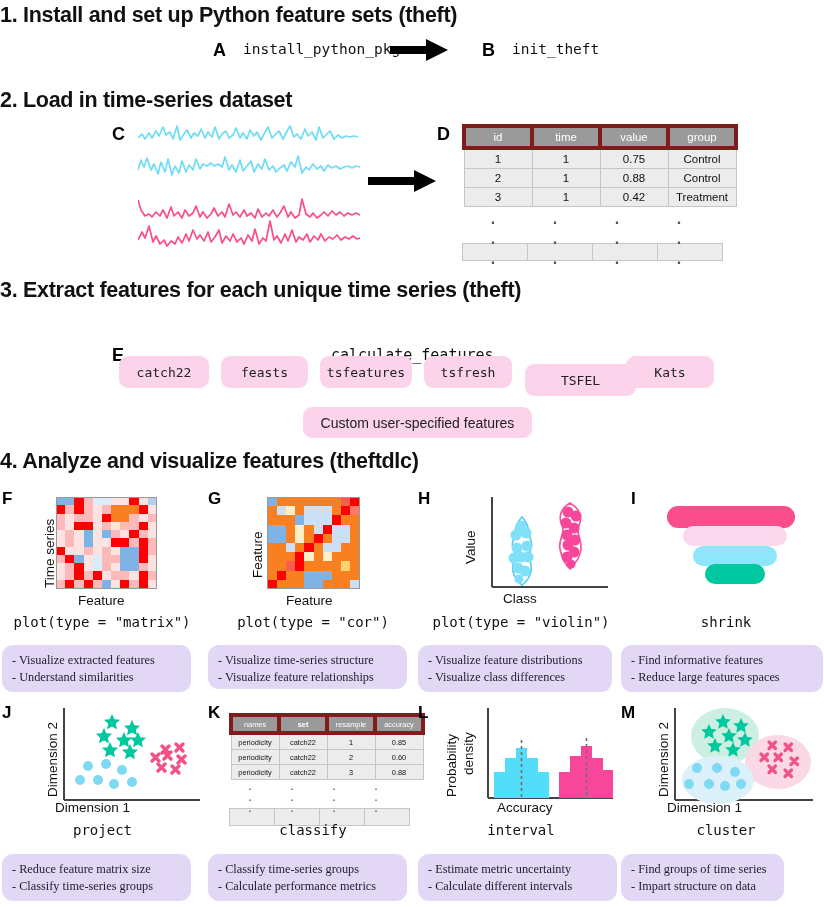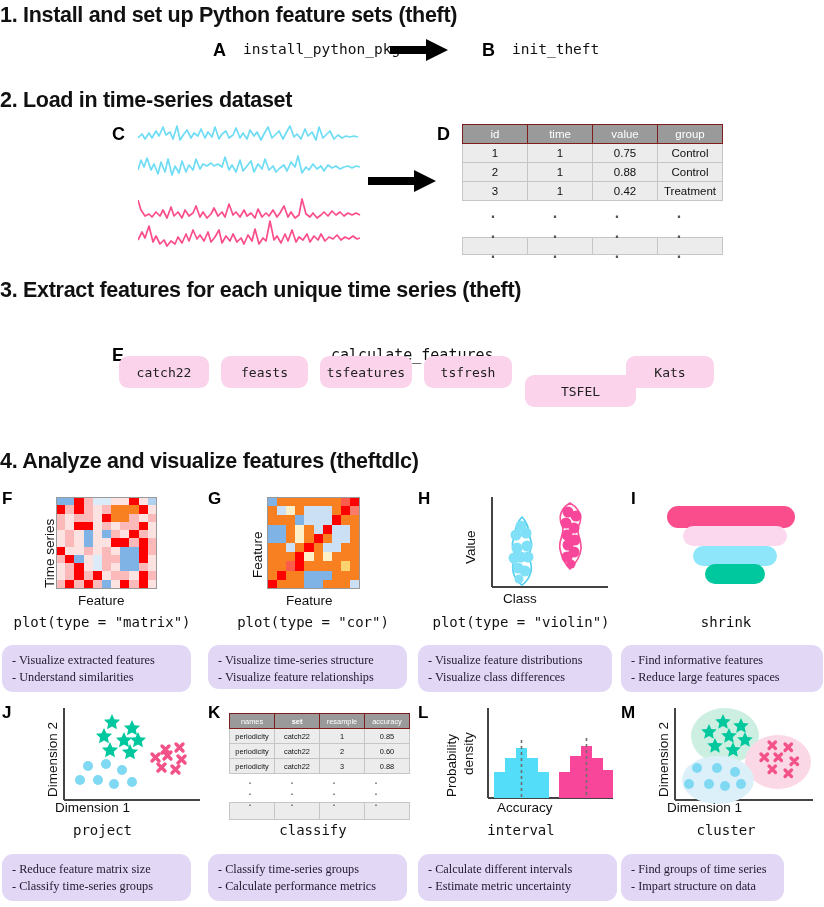--- a/index.html
+++ b/index.html
@@ -40,21 +40,21 @@
     white-space:nowrap;
   }
 
   
   .arrow-blk { position:absolute; }
 
   
   table.dtable { border-collapse:collapse; table-layout:fixed; }
   table.dtable th {
     background:#9a9a9a; color:#ffffff; font-weight:normal;
-    border:1px solid #7f1d1d;
+    border:4px solid #7f1d1d;
     font-family:"Liberation Sans",sans-serif;
   }
   table.dtable td {
     background:#ececec; color:#111; text-align:center;
     border:1px solid #c6c6c6;
     font-family:"Liberation Sans",sans-serif;
   }
   table.dtable td.blank { height:14px; }
   .dots-row { display:flex; }
   .dots-row .dcell { text-align:center; color:#555; font-weight:bold; }
@@ -217,23 +217,24 @@
 
   <div class="sec-head" style="left:0px; top:278px;">3. Extract features for each unique time series (theft)</div>
 
   <div class="panel-letter big" style="left:112px; top:345px;">E</div>
   <div class="mono" style="position:absolute; left:331px; top:346px; font-size:15px;">calculate_features</div>
 
   <div class="pill" style="left:119px; top:356px; width:90px; height:32px;">catch22</div>
   <div class="pill" style="left:221px; top:356px; width:87px; height:32px;">feasts</div>
   <div class="pill" style="left:320px; top:356px; width:92px; height:32px;">tsfeatures</div>
   <div class="pill" style="left:424px; top:356px; width:88px; height:32px;">tsfresh</div>
-  <div class="pill" style="left:525px; top:375px; width:111px; height:32px;">TSFEL</div>
+  <div class="pill" style="left:525px; top:364px; width:111px; height:32px;">TSFEL</div>
   <div class="pill" style="left:626px; top:356px; width:88px; height:32px;">Kats</div>
 
+  <div class="pill sans" style="left:303px; top:407px; width:229px; height:31px;">Custom user-specified features</div>
 
   <div class="sec-head" style="left:0px; top:449px;">4. Analyze and visualize features (theftdlc)</div>
 
   <div class="panel-letter" style="left:2px; top:489px;">F</div>
   <div class="axlabel vert" style="left:42px; top:588px;">Time series</div>
   <div class="abs" style="left:56px; top:497px;">
     <svg width="101" height="92" viewBox="0 0 110 100" shape-rendering="crispEdges">
       <g>
         <rect x="0" y="0" width="110" height="100" fill="#fff"></rect>
 
@@ -631,22 +632,22 @@
         <rect x="111" y="40" width="11" height="52" fill="#F8479A"></rect>
         <rect x="122" y="52" width="11" height="40" fill="#F8479A"></rect>
         <rect x="133" y="64" width="10" height="28" fill="#F8479A"></rect>
       </g>
       <line x1="116.5" y1="32" x2="116.5" y2="92" stroke="#6E6E6E" stroke-width="1.6" stroke-dasharray="3 3"></line>
     </svg>
   </div>
   <div class="axlabel" style="left:497px; top:800px;">Accuracy</div>
   <div class="caption" style="left:430px; top:822px; width:182px;">interval</div>
   <div class="note" style="left:418px; top:854px; width:199px; height:47px;">
+    <div>- Estimate metric uncertainty</div>
     <div>- Calculate different intervals</div>
-    <div>- Estimate metric uncertainty</div>
   </div>
 
   <div class="panel-letter" style="left:621px; top:703px;">M</div>
   <div class="axlabel vert" style="left:656px; top:797px;">Dimension 2</div>
   <div class="abs" style="left:663px; top:706px;">
     <svg width="152" height="105" viewBox="0 0 152 105">
       <line x1="12" y1="2" x2="12" y2="94" stroke="#444" stroke-width="2"></line>
       <line x1="12" y1="94" x2="150" y2="94" stroke="#444" stroke-width="2"></line>
       <ellipse cx="62" cy="30" rx="34" ry="28" fill="#CDEFE2"></ellipse>
       <ellipse cx="115" cy="56" rx="33" ry="27" fill="#FBD8E6"></ellipse>

